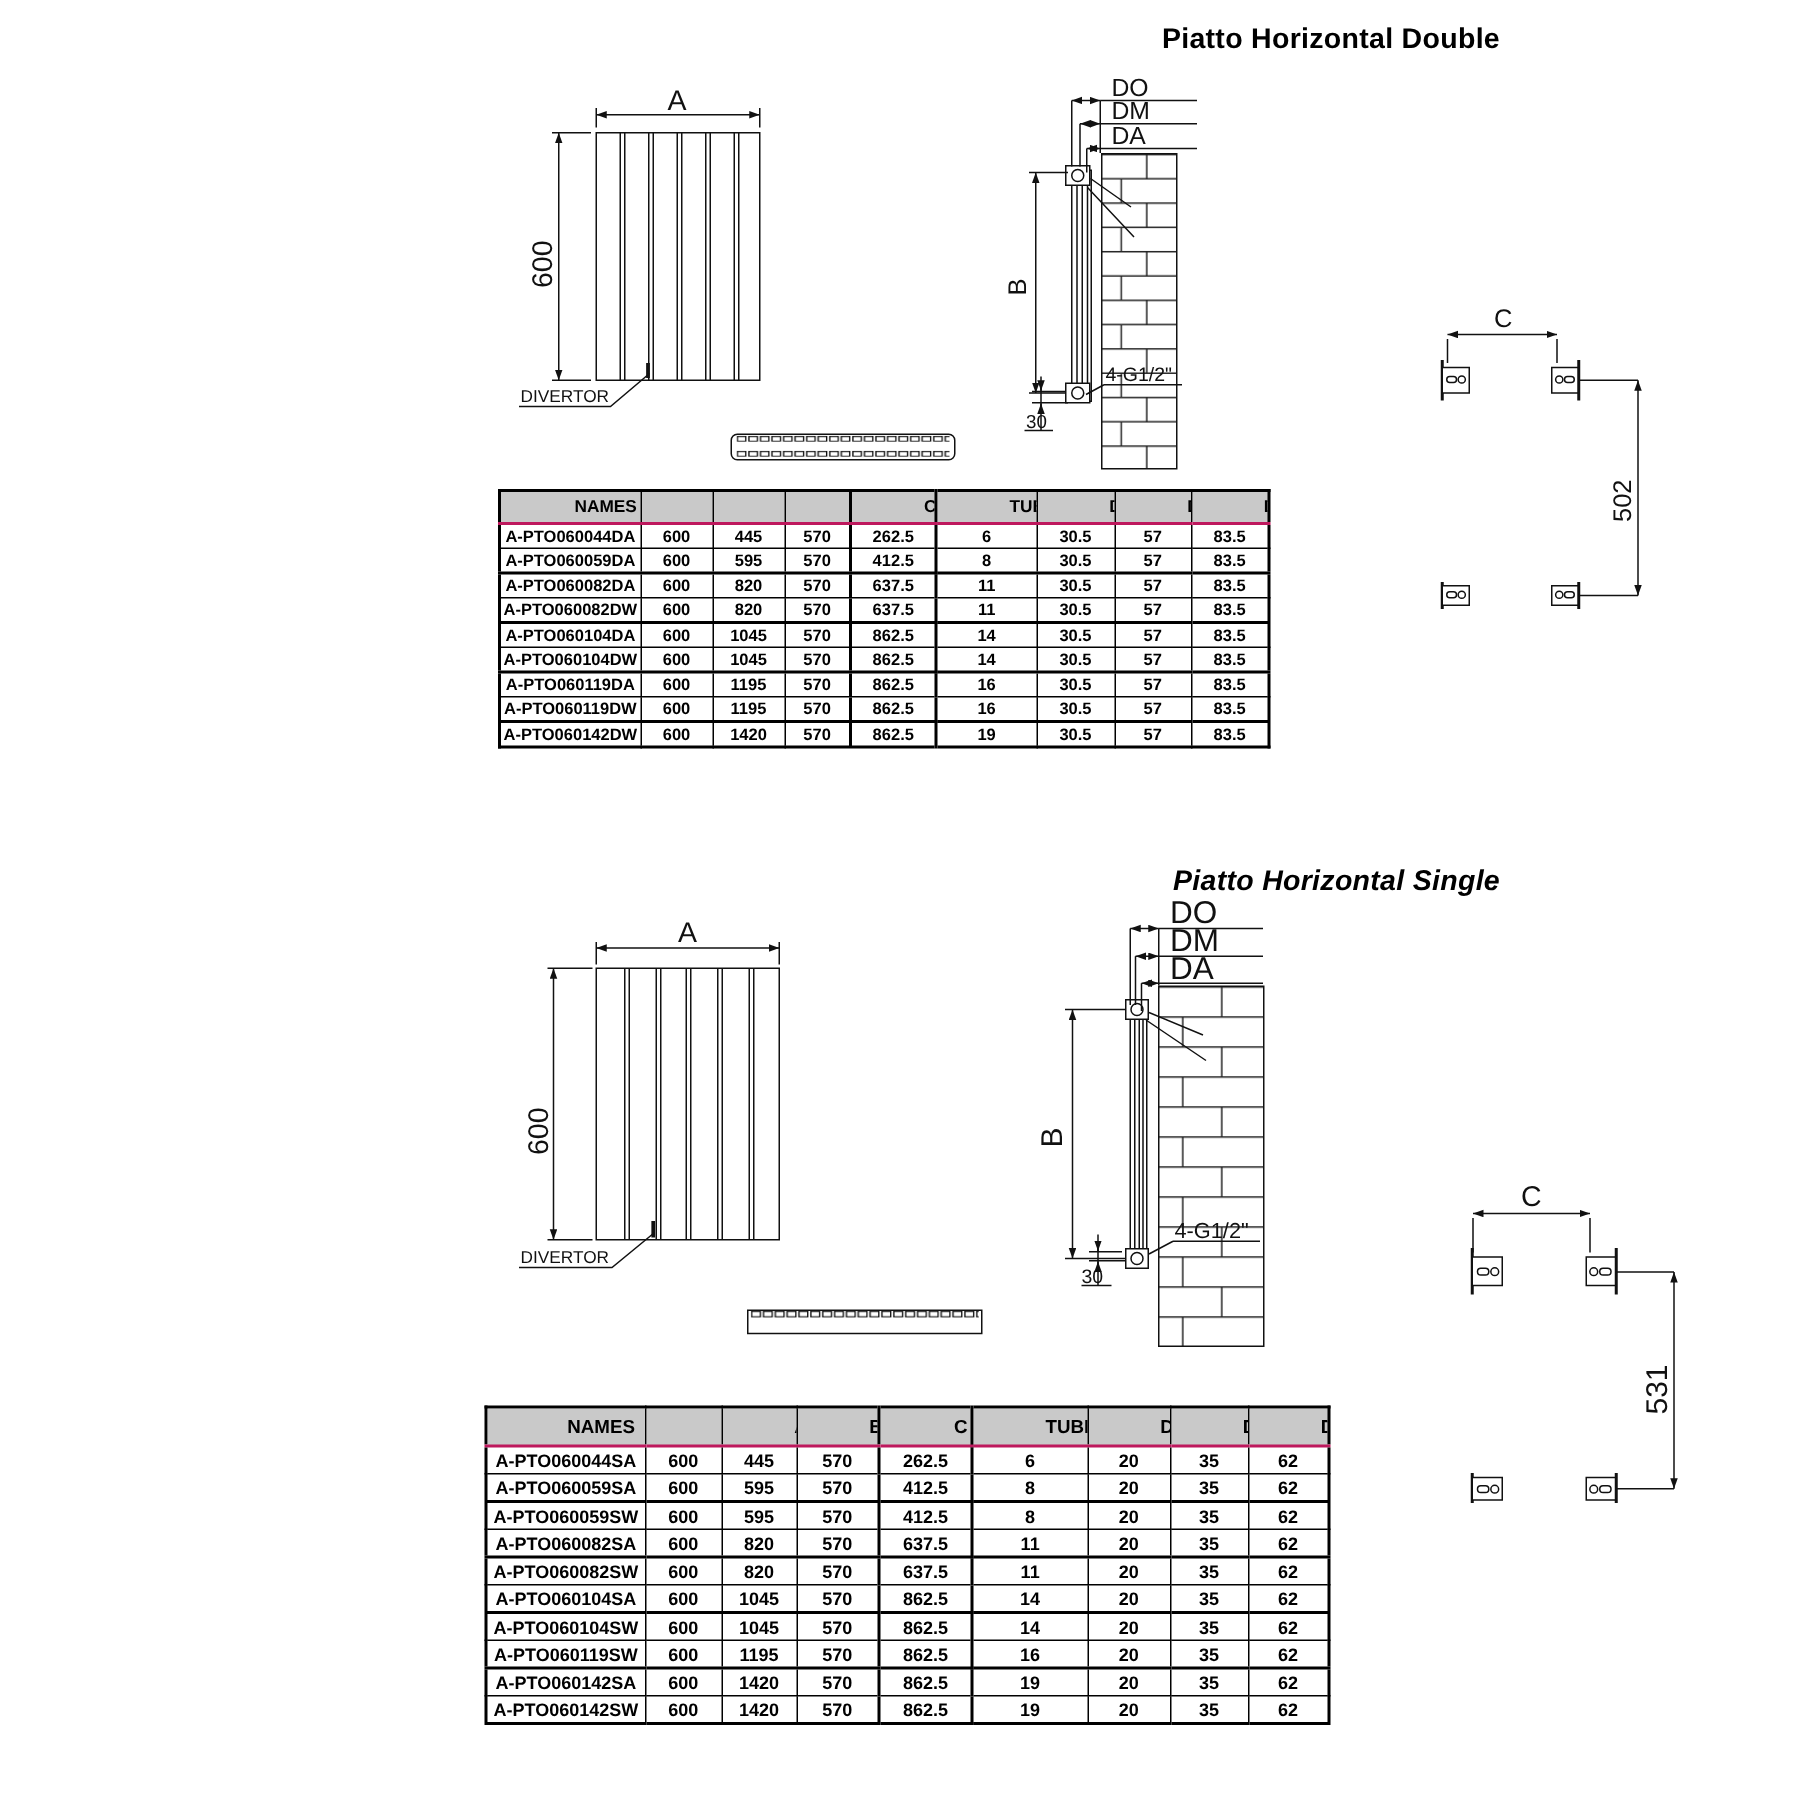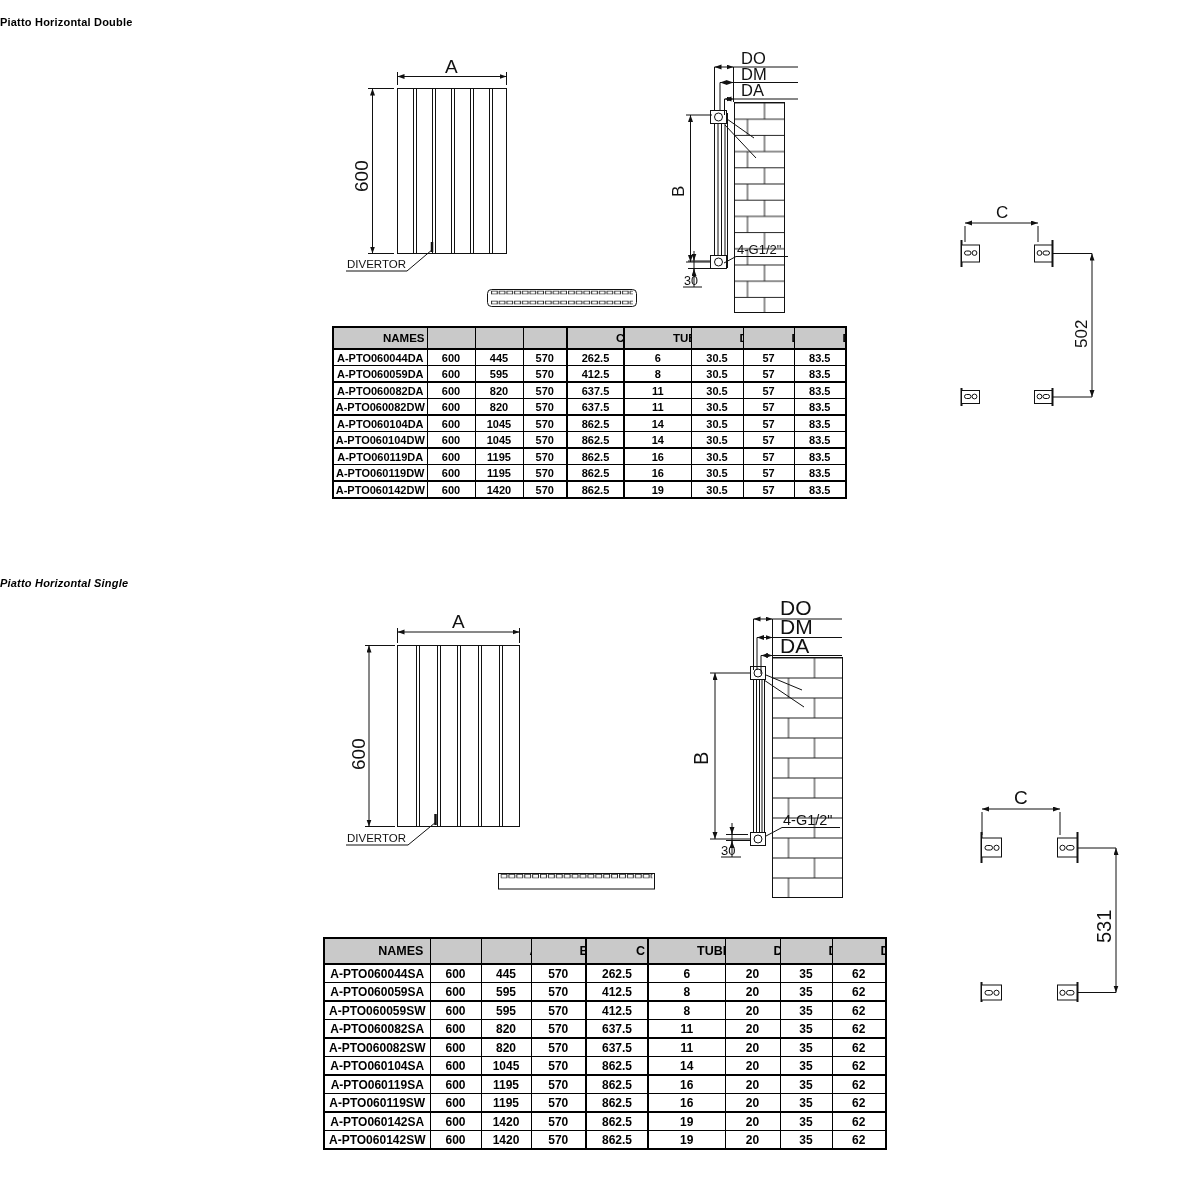--- a/index.html
+++ b/index.html
@@ -1,28 +1,28 @@
 <!DOCTYPE html>
 <html><head>
 <meta charset="utf-8">
 <style>
   html,body{margin:0;padding:0;}
   body{width:1200px;height:1200px;position:relative;background:#ffffff;
        font-family:"Liberation Sans", sans-serif;color:#000;overflow:hidden;}
-  .sec-title{position:absolute;width:1000px;text-align:left;font-weight:bold;font-size:11px;letter-spacing:.2px;}
+  .sec-title{position:absolute;width:1000px;text-align:right;font-weight:bold;font-size:19px;letter-spacing:.2px;}
   #t1{top:16px;} #t2{top:577px;font-style:italic;}
   svg.draw{position:absolute;overflow:visible;}
   .ln{stroke:#111;fill:none;stroke-width:1;}
   svg text{fill:#111;font-family:"Liberation Sans",sans-serif;}
   
   table.spec{position:absolute;border-collapse:collapse;table-layout:fixed;background:#fff;border:2px solid #000;}
   .spec th,.spec td{border:1px solid #000;text-align:center;font-weight:bold;padding:0 1px;
                     white-space:nowrap;overflow:hidden;}
   .spec th{background:#c9c9c9;}
-  .spec thead th{border-bottom:2px solid #000000;padding-left:48px;}
+  .spec thead th{border-bottom:2px solid #be185d;padding-left:48px;}
   .spec th:nth-child(5),.spec td:nth-child(5){border-left:2px solid #000;border-right:2px solid #000;}
   .spec tbody tr:nth-child(even) td{border-bottom:2px solid #000;}
   #table1{left:332px;top:326px;width:513px;font-size:11px;}
   #table1 th{height:20px;font-size:11.5px;}
   #table1 td{height:15px;}
   #table2{left:323px;top:937px;width:562px;font-size:12px;}
   #table2 th{height:24px;font-size:12.5px;}
   #table2 td{height:17px;}
 </style>
 </head>
@@ -437,26 +437,26 @@
         <td>600</td>
         <td>1045</td>
         <td>570</td>
         <td>862.5</td>
         <td>14</td>
         <td>20</td>
         <td>35</td>
         <td>62</td>
       </tr>
       <tr>
-        <td>A-PTO060119SA</td>
-        <td>600</td>
-        <td>1195</td>
-        <td>570</td>
-        <td>862.5</td>
-        <td>16</td>
+        <td>A-PTO060104SW</td>
+        <td>600</td>
+        <td>1045</td>
+        <td>570</td>
+        <td>862.5</td>
+        <td>14</td>
         <td>20</td>
         <td>35</td>
         <td>62</td>
       </tr>
       <tr>
         <td>A-PTO060119SW</td>
         <td>600</td>
         <td>1195</td>
         <td>570</td>
         <td>862.5</td>

